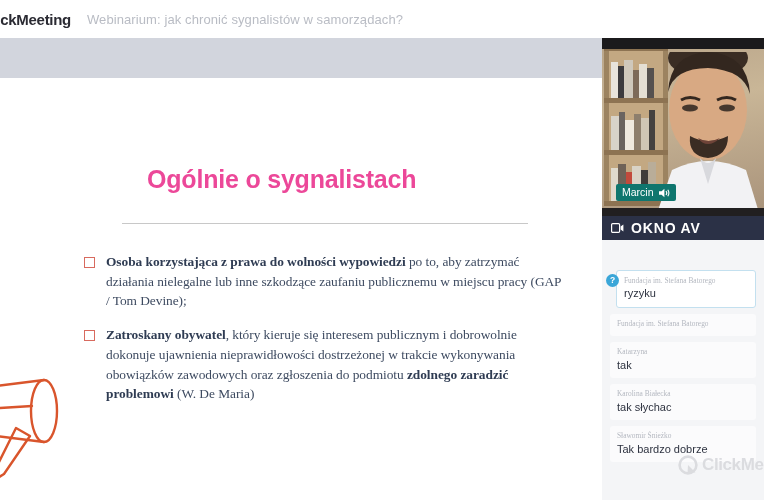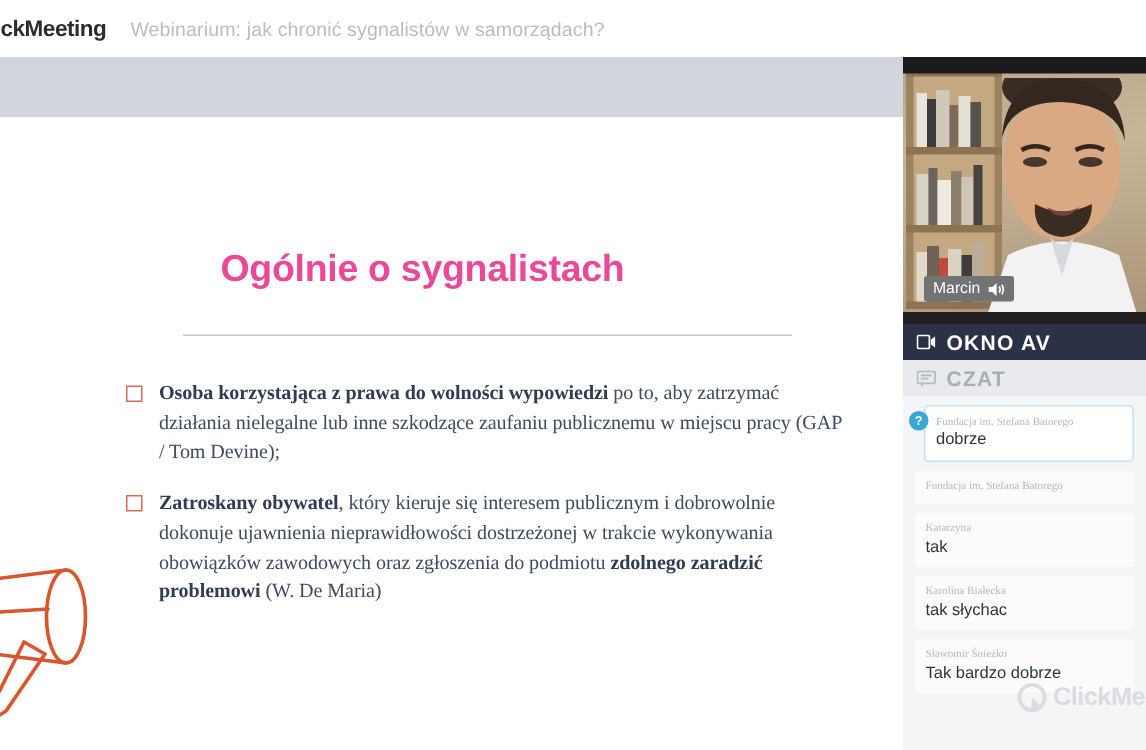--- a/index.html
+++ b/index.html
@@ -161,21 +161,21 @@
   }
   .person {
     position: absolute;
     left: 46px; top: 14px;
     width: 118px; height: 164px;
   }
   .name-badge {
     position: absolute;
     left: 14px; bottom: 15px;
     height: 17px;
-    background: #737373;
+    background: #0f766e;
     border-radius: 2px;
     display: flex;
     align-items: center;
     padding: 0 6px;
     gap: 5px;
   }
   .name-badge span {
     font-size: 10.5px;
     color: #ffffff;
     font-family: "Liberation Sans", sans-serif;
@@ -378,36 +378,27 @@
   </div>
 
   <div class="tab tab-av">
     <svg width="13" height="10" viewBox="0 0 13 10">
       <rect x="0.6" y="0.6" width="8" height="8.8" rx="1.1" fill="none" stroke="#ffffff" stroke-width="1.2"></rect>
       <path d="M9.6 3.4 L12.4 1.4 V8.6 L9.6 6.6 Z" fill="#ffffff"></path>
     </svg>
     <div class="tab-label">OKNO AV</div>
   </div>
 
-  <div class="tab tab-chat">
-    <svg width="13" height="11" viewBox="0 0 13 11">
-      <rect x="0.6" y="0.6" width="11.8" height="8" rx="1.2" fill="none" stroke="#b6b9c2" stroke-width="1.2"></rect>
-      <path d="M3 8.6 L3 10.6 L5.6 8.6 Z" fill="#b6b9c2"></path>
-      <path d="M3 3.2 H10" stroke="#b6b9c2" stroke-width="1.1"></path>
-      <path d="M3 5.4 H8" stroke="#b6b9c2" stroke-width="1.1"></path>
-    </svg>
-    <div class="tab-label">CZAT</div>
-  </div>
 
   <div class="chat-list">
 
     <div class="chat-msg question">
       <div class="q-badge">?</div>
       <div class="chat-author">Fundacja im. Stefana Batorego</div>
-      <div class="chat-body">dobrze</div>
+      <div class="chat-body">ryzyku</div>
     </div>
 
     <div class="chat-msg plain">
       <div class="chat-author">Fundacja im. Stefana Batorego</div>
     </div>
 
     <div class="chat-msg plain">
       <div class="chat-author">Katarzyna</div>
       <div class="chat-body">tak</div>
     </div>

